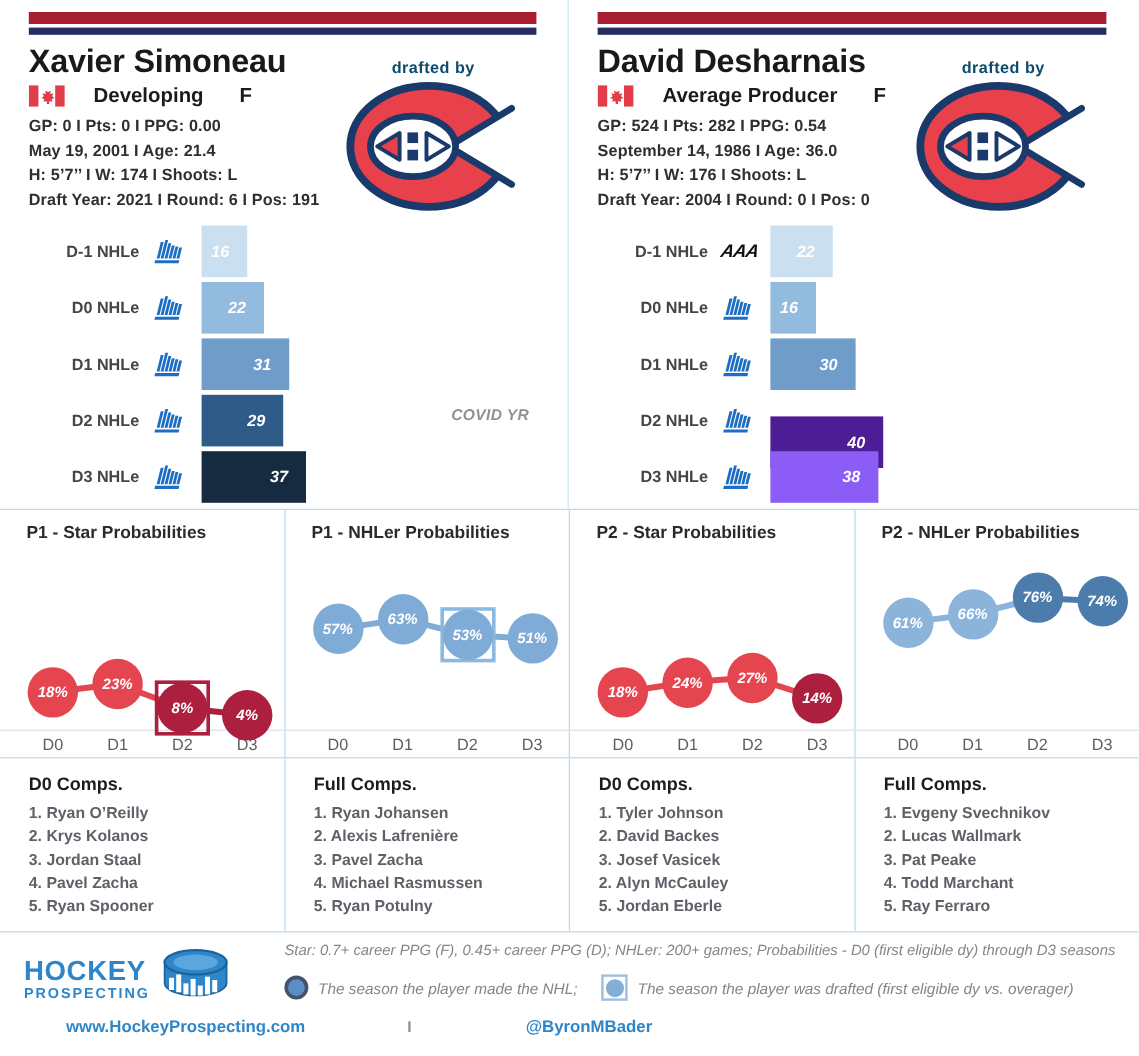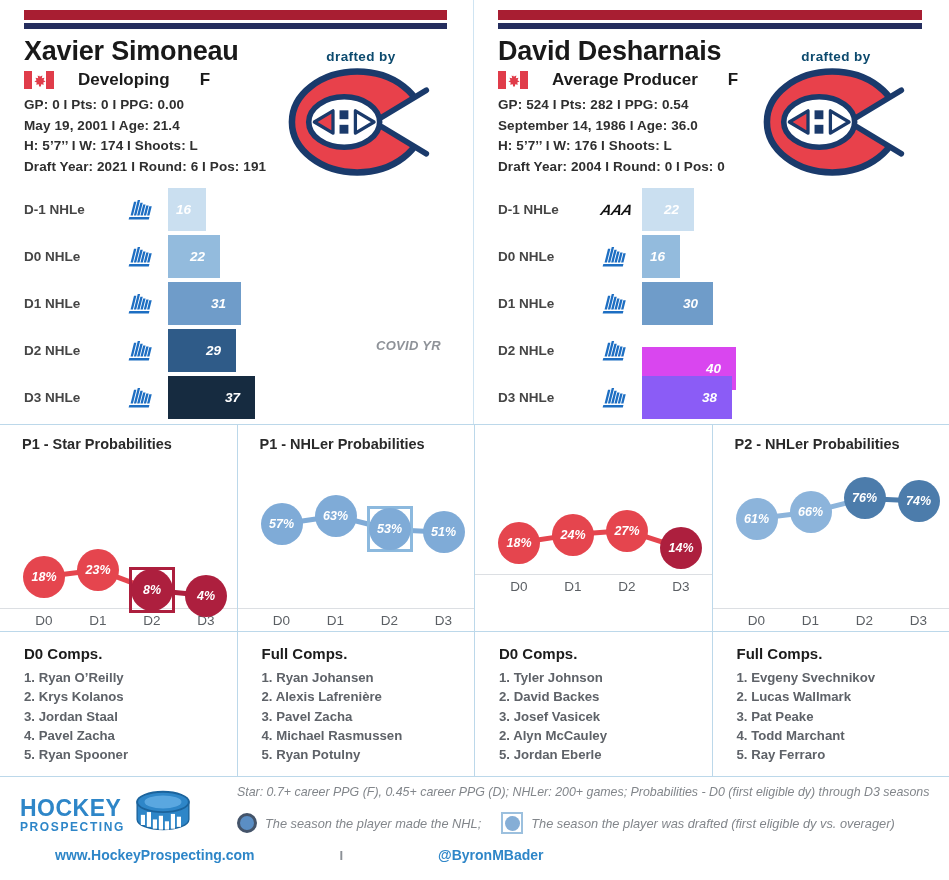--- a/index.html
+++ b/index.html
@@ -26,21 +26,21 @@
   .flag { display:inline-flex; margin-right:24px; }
   .archetype { font-size:17px; font-weight:700; color:#1b1b1b; }
   .pos { font-size:17px; font-weight:700; color:#1b1b1b; margin-left:30px; }
   .bio-line { margin:0; font-size:13.5px; font-weight:700; color:#2f2f2f; line-height:20.5px; letter-spacing:0.1px; white-space:nowrap; }
 
   .header-right { width:172px; text-align:center; padding-top:20px; flex:none; }
   .drafted-by { display:block; font-size:13.5px; font-weight:700; color:#0c4a6e; letter-spacing:0.4px; margin-bottom:2px; }
   .team-logo svg { width:152px; height:112px; display:block; margin:0 auto; }
 
   
-  .nhle-chart { position:relative; margin-top:8px; }
+  .nhle-chart { position:relative; margin-top:8px;text-align:right; }
   .nhle-row { display:flex; align-items:center; height:47px; }
   .nhle-label { width:92px; font-size:13.5px; font-weight:700; color:#454545; flex:none; }
   .league-icon { width:52px; display:flex; justify-content:center; align-items:center; flex:none; }
   .aaa-logo { font-size:15px; font-weight:900; font-style:italic; color:#101010; transform:skewX(-12deg); letter-spacing:-0.5px; }
   .nhle-bar { height:43px; display:flex; align-items:center; justify-content:flex-end; padding-right:15px;
               color:#fff; font-style:italic; font-weight:700; font-size:13.5px; }
   .covid-note { position:absolute; right:6px; top:152px; font-size:13px; font-style:italic; font-weight:700; color:#8e9298; letter-spacing:0.3px; }
 
   
   .prob-section { display:flex; height:208px; border-top:1px solid #bcd8ea; border-bottom:1px solid #bcd8ea; }
@@ -332,21 +332,21 @@
                   <rect x="0" y="3" width="2.6" height="15"></rect>
                   <rect x="3.6" y="1" width="2.6" height="17"></rect>
                   <rect x="7.2" y="4" width="2.6" height="14"></rect>
                   <rect x="10.8" y="6" width="2.6" height="12"></rect>
                   <rect x="14.4" y="7" width="2.6" height="11"></rect>
                   <rect x="18" y="8" width="2.6" height="10"></rect>
                   <rect x="-1" y="19.5" width="22" height="2.8"></rect>
                 </g>
               </svg>
             </span>
-          <div class="nhle-bar" style="width: 94px; background: #d946ef; margin-top: 36px;">
+          <div class="nhle-bar" style="width: 94px; background: #4c1d95; margin-top: 36px;">
               <span>40</span>
             </div>
         </div>
         <div class="nhle-row">
           <span class="nhle-label">D3 NHLe</span>
           <span class="league-icon">
               <svg width="28" height="22" viewBox="0 0 30 24">
                 <g fill="#1d6ec2" transform="skewX(-14) translate(7,0)">
                   <rect x="0" y="3" width="2.6" height="15"></rect>
                   <rect x="3.6" y="1" width="2.6" height="17"></rect>
@@ -422,20 +422,21 @@
       </div>
       <div class="prob-xaxis">
         <span class="x-label" style="left: 22px;">D0</span>
         <span class="x-label" style="left: 76px;">D1</span>
         <span class="x-label" style="left: 130px;">D2</span>
         <span class="x-label" style="left: 184px;">D3</span>
       </div>
     </div>
 
     <div class="prob-panel">
+      <h2 class="prob-title">P2 - Star Probabilities</h2>
       <div class="prob-plot">
         <svg class="prob-lines" viewBox="0 0 237 160">
             <line x1="44" y1="117.7" x2="98" y2="109.6" stroke="#e5454e" stroke-width="5"></line>
             <line x1="98" y1="109.6" x2="152" y2="105.55" stroke="#e5454e" stroke-width="5"></line>
             <line x1="152" y1="105.55" x2="206" y2="123.1" stroke="#e5454e" stroke-width="5"></line>
           </svg>
 
         <div class="prob-dot" style="left: 23px; top: 96.7px; background: rgb(229, 69, 78);">
             <span>18%</span>
           </div>

